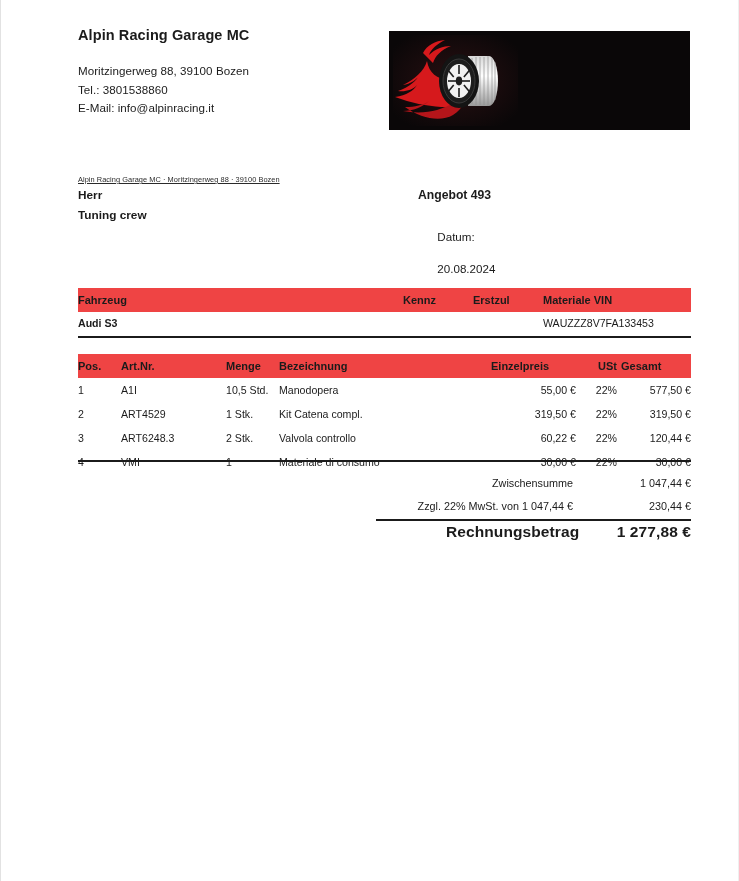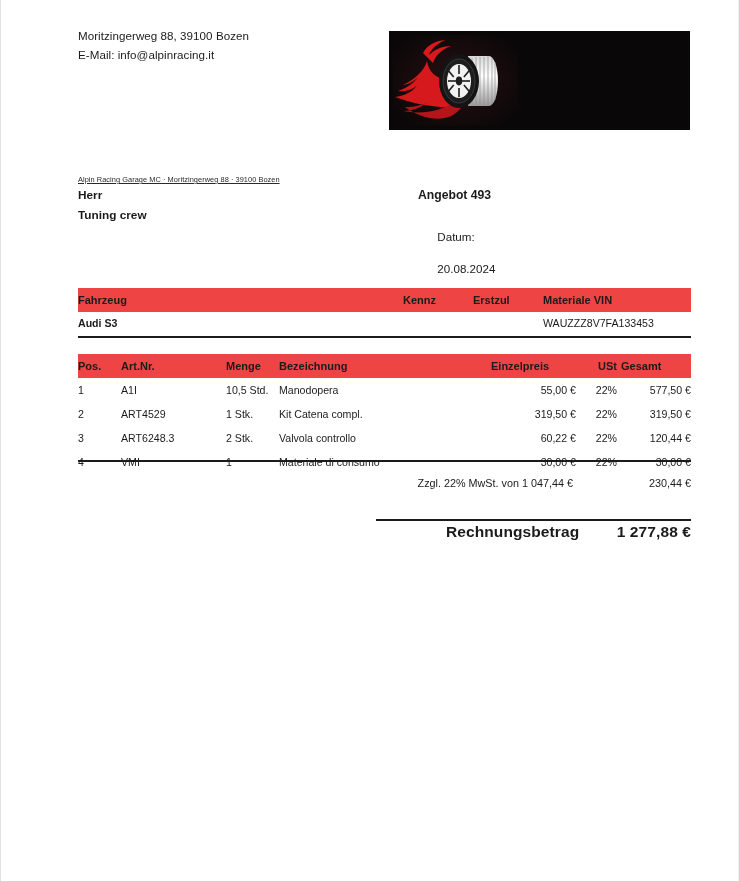--- a/index.html
+++ b/index.html
@@ -287,21 +287,23 @@
     letter-spacing: 0.1px;
     white-space: nowrap;
   }
 </style>
 </head>
 <body>
 
 <div class="page">
 
   <div class="sender-block">
+    <div class="company-name">Alpin Racing Garage MC</div>
     <div class="sender-line">Moritzingerweg 88, 39100 Bozen</div>
+    <div class="sender-line">Tel.: 3801538860</div>
     <div class="sender-line">E-Mail: info@alpinracing.it</div>
   </div>
 
   <div class="logo">
     <div class="logo-inner">
       <svg class="logo-svg" viewBox="0 0 125 91">
         <defs>
           <radialGradient id="glow" cx="50%" cy="50%" r="62%">
             <stop offset="0%" stop-color="#2a1012"></stop>
             <stop offset="100%" stop-color="#0a0708"></stop>
@@ -462,20 +464,24 @@
   <div class="items-rule"></div>
 
   <div class="totals">
     <table class="totals-tbl">
       <colgroup>
           <col class="t-label">
           <col class="t-value">
         </colgroup>
       <tbody>
         <tr>
+          <td class="t-label">Zwischensumme</td>
+          <td class="t-value">1 047,44 €</td>
+        </tr>
+        <tr>
           <td class="t-label">Zzgl. 22% MwSt. von 1 047,44 €</td>
           <td class="t-value">230,44 €</td>
         </tr>
       </tbody>
     </table>
   </div>
 
   <div class="grand-rule"></div>
   <div class="grand">
     <div class="grand-label">Rechnungsbetrag</div>

